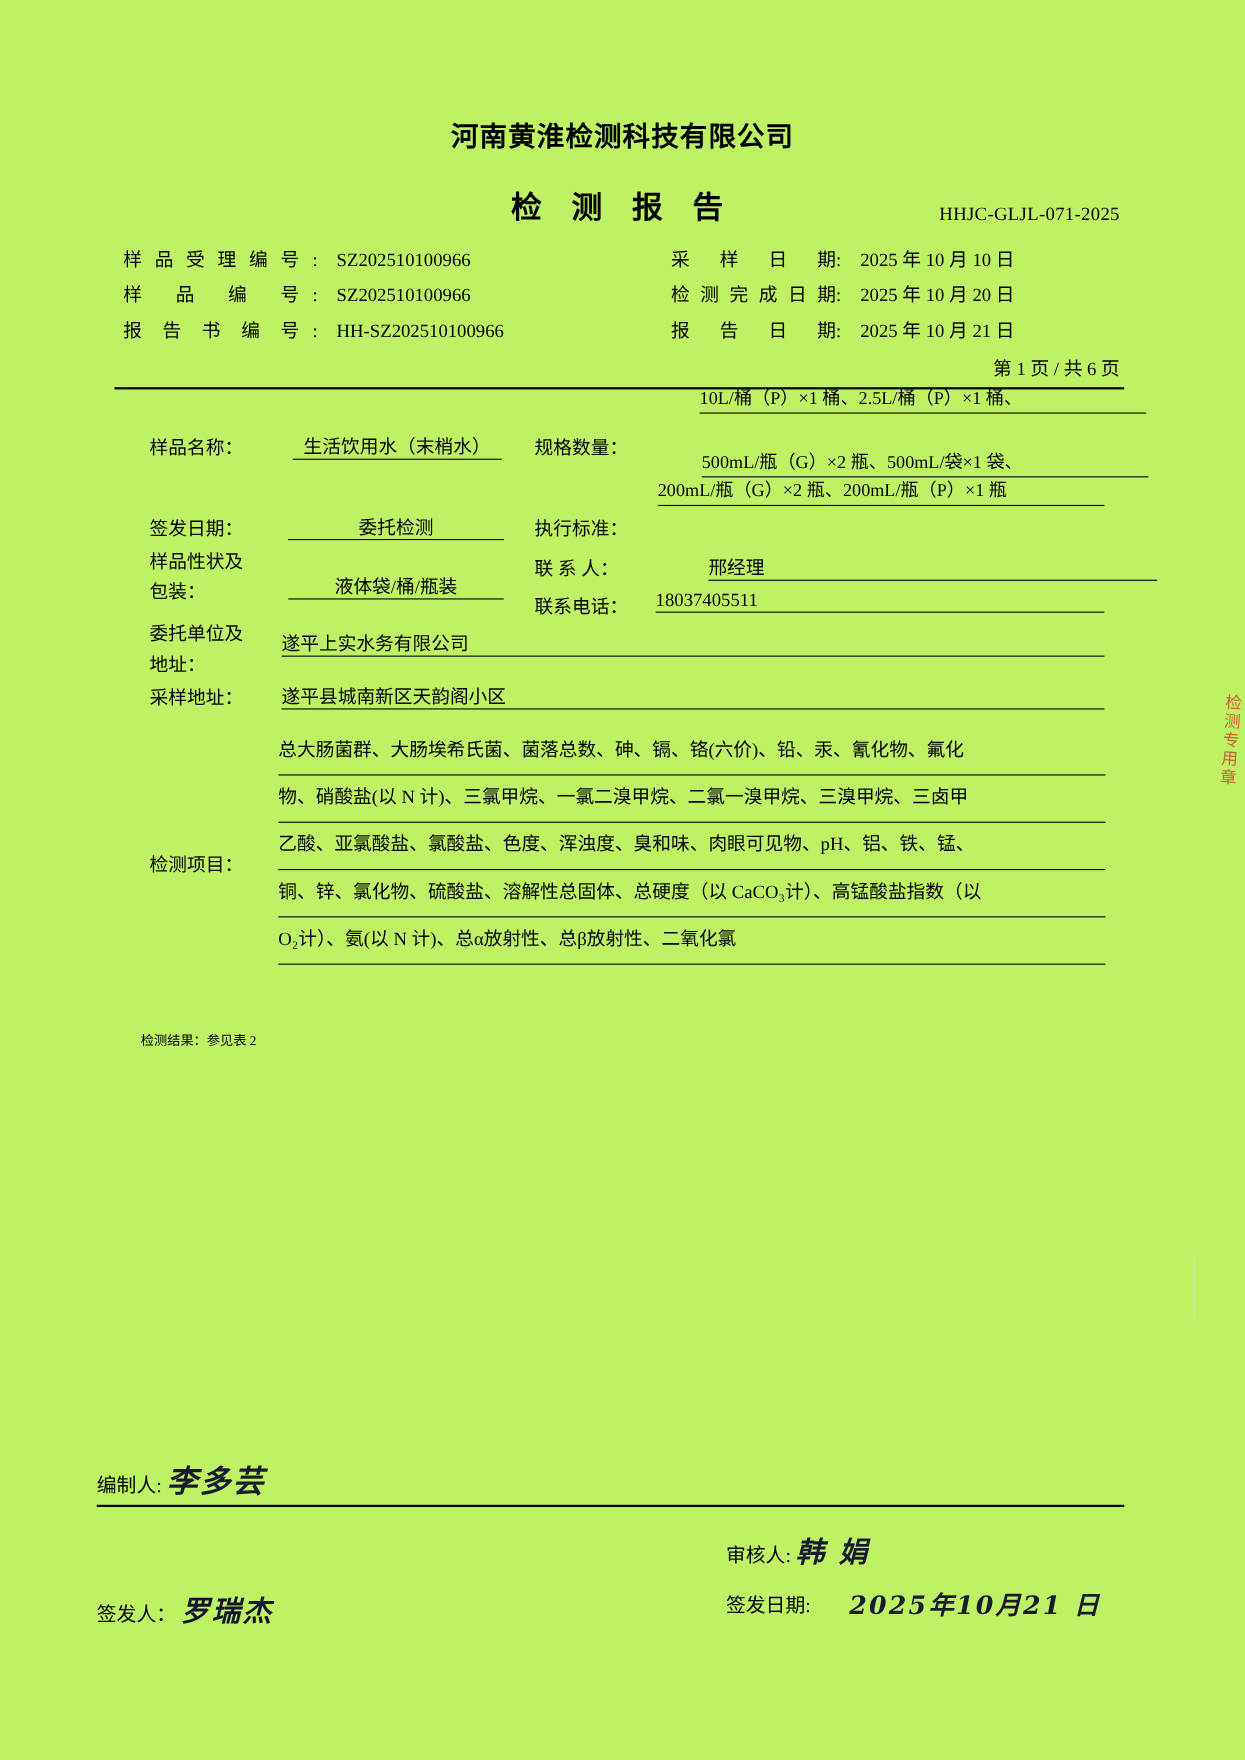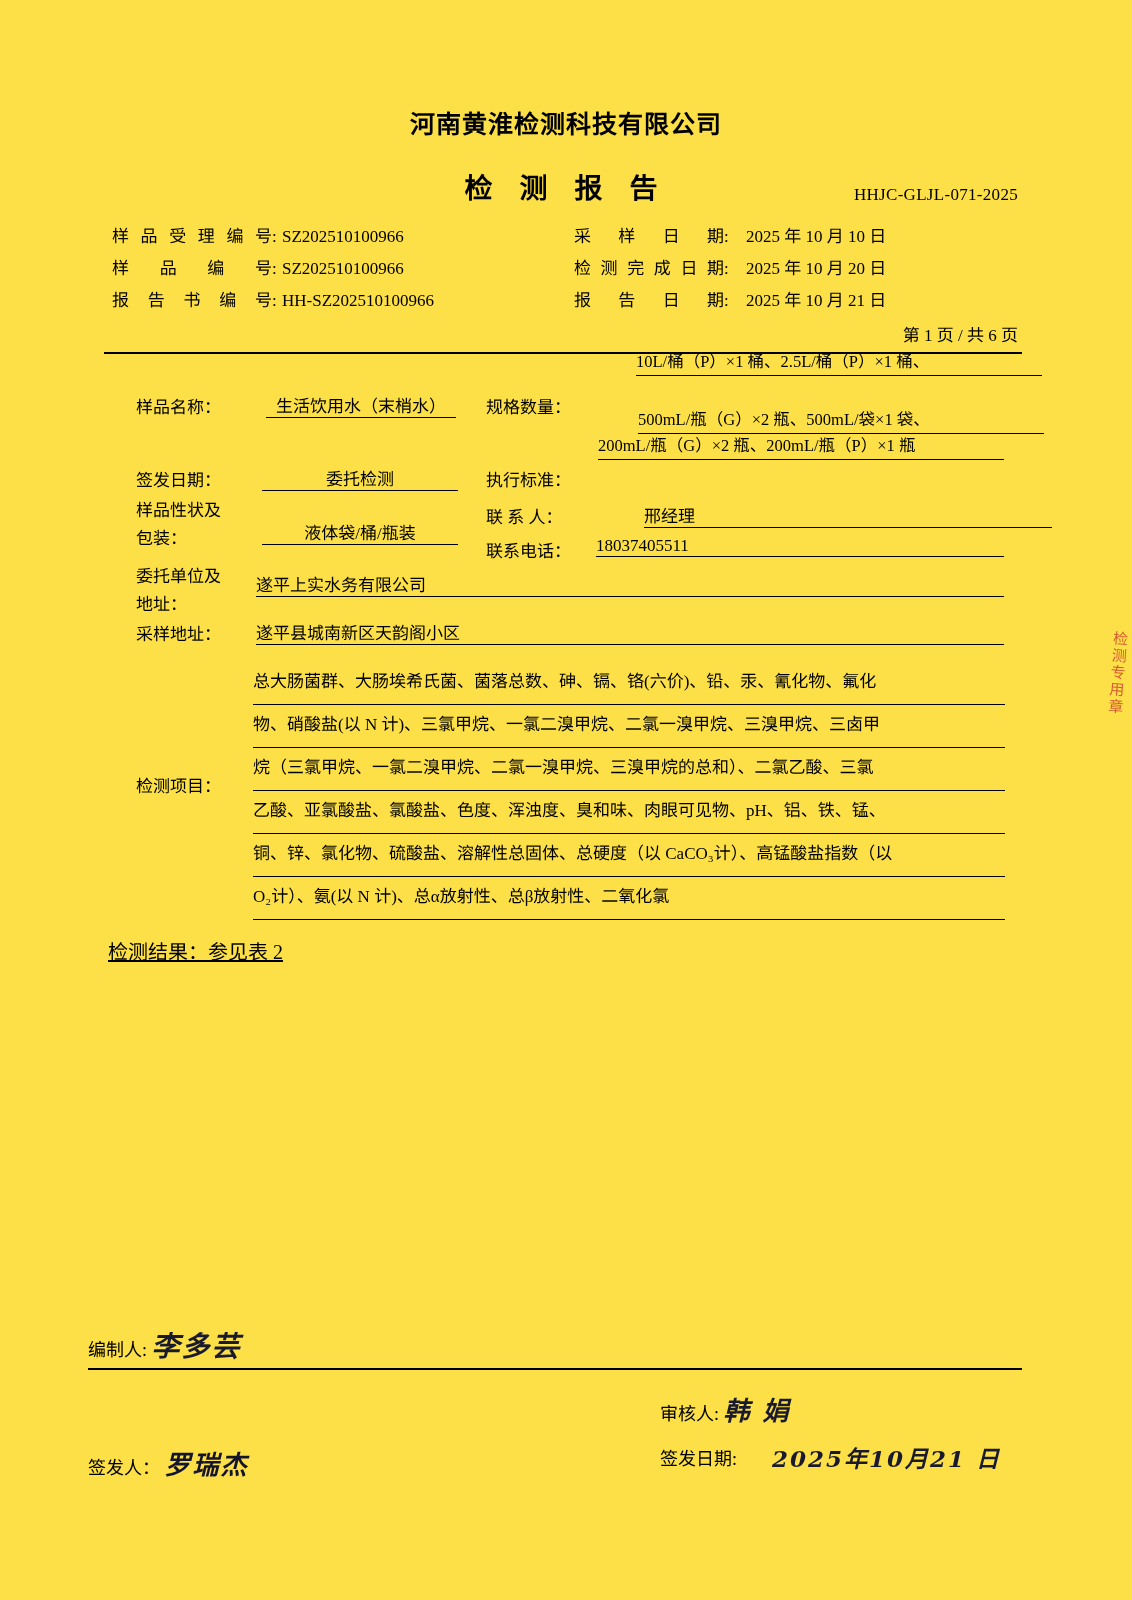--- a/index.html
+++ b/index.html
@@ -14,21 +14,21 @@
     position: relative;
     font-family: "Liberation Serif", "DejaVu Serif", serif;
     color: #000;
     overflow: hidden;
   }
   .page {
     position: absolute;
     left: 0; top: 0;
     width: 1132px;
     height: 1600px;
-    background: #fde047;
+    background: #bef264;
   }
 
   
   .company-name {
     position: absolute;
     left: 0; right: 0;
     top: 104px;
     text-align: center;
     font-size: 25px;
     font-weight: bold;
@@ -57,20 +57,21 @@
     position: absolute;
     left: 112px;
     top: 222px;
     width: 910px;
     font-size: 17px;
   }
   .info-row {
     display: flex;
     align-items: baseline;
     height: 32px;
+    justify-content: space-between;
   }
   .info-label {
     width: 160px;
     text-align: justify;
     text-align-last: justify;
     white-space: nowrap;
   }
   .info-colon { width: 10px; }
   .info-value {
     flex: 0 0 auto;
@@ -164,24 +165,23 @@
   }
   .items-label {
     position: absolute;
     left: 136px;
     top: 772px;
     font-size: 17px;
   }
 
   .result-line {
     position: absolute;
-    left: 108px;
+    left: 128px;
     top: 936px;
-    font-size: 20px;
-    text-decoration: underline;
+    font-size: 12px;
   }
 
   
   .sig {
     position: absolute;
     font-size: 18px;
   }
   .sig-left-1 { left: 88px; top: 1324px; }
   .sig-left-2 { left: 88px; top: 1444px; }
   .sig-right-1 { left: 660px; top: 1390px; }
@@ -302,21 +302,20 @@
   <div class="lbl" style="left:136px; top:590px;">地址：</div>
   <div class="fld ul-left" style="left:256px; top:571px; width:748px;">遂平上实水务有限公司</div>
 
   <div class="lbl" style="left:136px; top:620px;">采样地址：</div>
   <div class="fld ul-left" style="left:256px; top:619px; width:748px;">遂平县城南新区天韵阁小区</div>
 
   <div class="items-label">检测项目：</div>
   <div class="items-wrap">
     <div class="items-line">总大肠菌群、大肠埃希氏菌、菌落总数、砷、镉、铬(六价)、铅、汞、氰化物、氟化</div>
     <div class="items-line">物、硝酸盐(以 N 计)、三氯甲烷、一氯二溴甲烷、二氯一溴甲烷、三溴甲烷、三卤甲</div>
-    <div class="items-line">烷（三氯甲烷、一氯二溴甲烷、二氯一溴甲烷、三溴甲烷的总和）、二氯乙酸、三氯</div>
     <div class="items-line">乙酸、亚氯酸盐、氯酸盐、色度、浑浊度、臭和味、肉眼可见物、pH、铝、铁、锰、</div>
     <div class="items-line">铜、锌、氯化物、硫酸盐、溶解性总固体、总硬度（以 CaCO₃计）、高锰酸盐指数（以</div>
     <div class="items-line">O₂计）、氨(以 N 计)、总α放射性、总β放射性、二氧化氯</div>
   </div>
 
   <div class="result-line">检测结果：参见表 2</div>
 
   <div class="stamp">检测专用章</div>
   <div class="faint-edge"></div>
 

